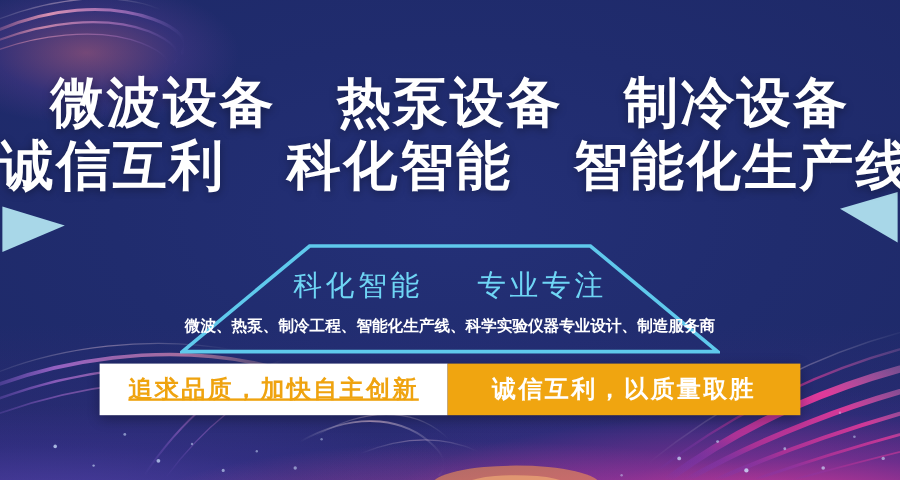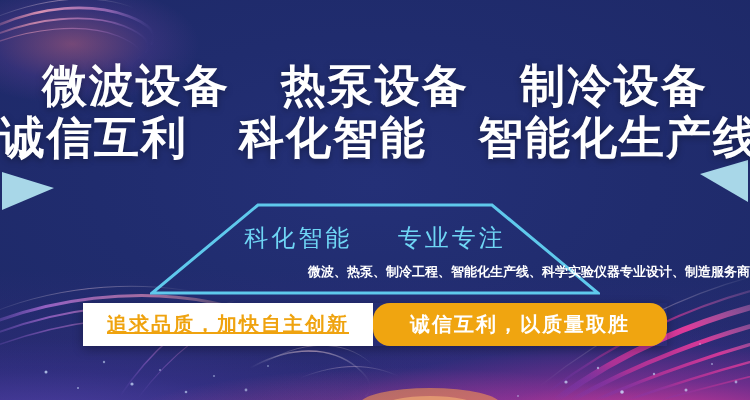--- a/index.html
+++ b/index.html
@@ -97,21 +97,21 @@
     font-weight: 400;
     letter-spacing: 3px;
     white-space: nowrap;
   }
   .slogan-cn .gap2 { display: inline-block; width: 26px; }
 
   .subline {
     position: absolute;
     left: 0; right: 0;
     top: 263px;
-    text-align: right;
+    text-align: center;
     color: #ffffff;
     font-size: 13px;
     font-weight: 700;
     letter-spacing: 0px;
     white-space: nowrap;
   }
 
   
   .cta-bar {
     position: absolute;
@@ -135,21 +135,20 @@
   .cta-white {
     width: 290px;
     background: #ffffff;
     color: #efa30f;
     text-decoration: underline;
   }
   .cta-orange {
     width: 294px;
     background: #f0a510;
     color: #ffffff;
-    border-radius: 17px;
   }
 </style>
 </head>
 <body>
 
 <div id="banner">
 
   <div class="bg-base"></div>
   <div class="bg-bottom-glow"></div>
   <div class="bg-topleft-glow"></div>

